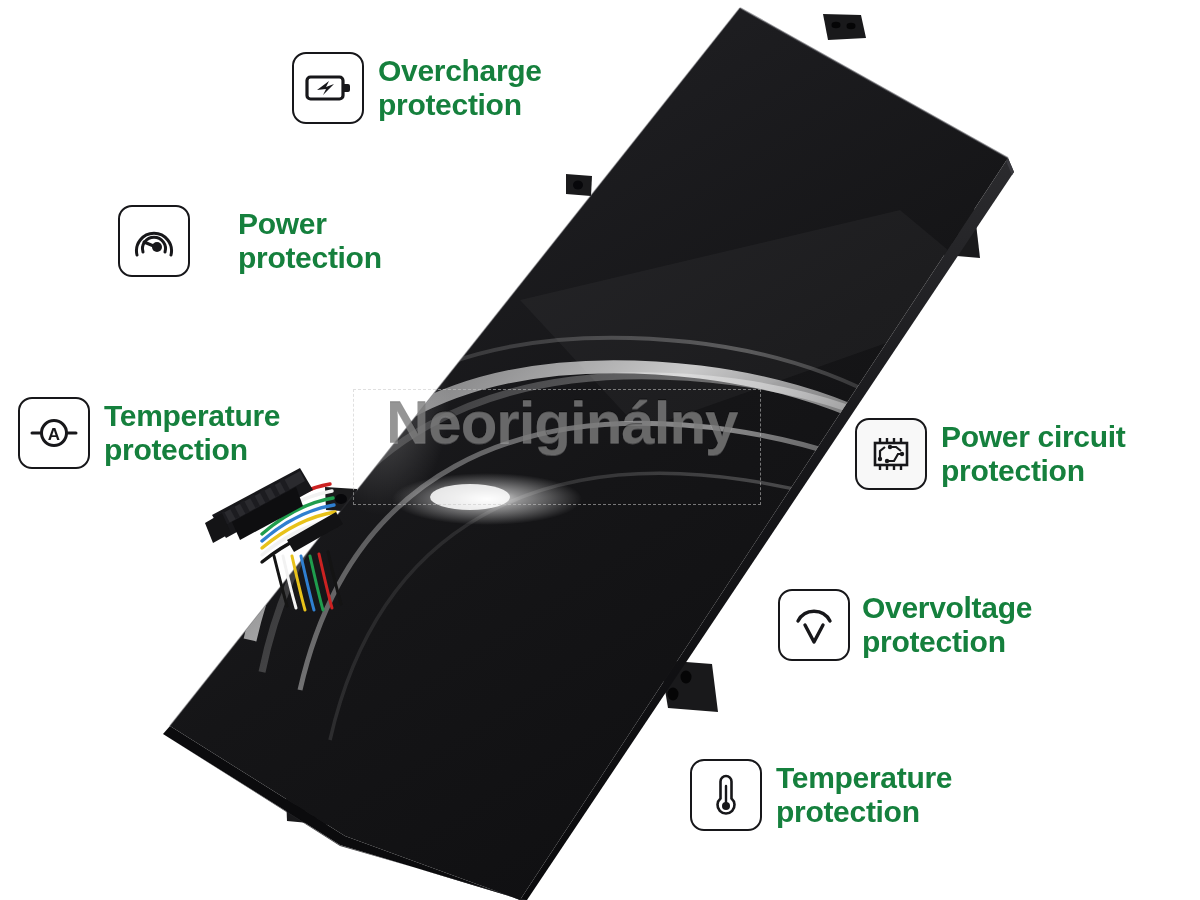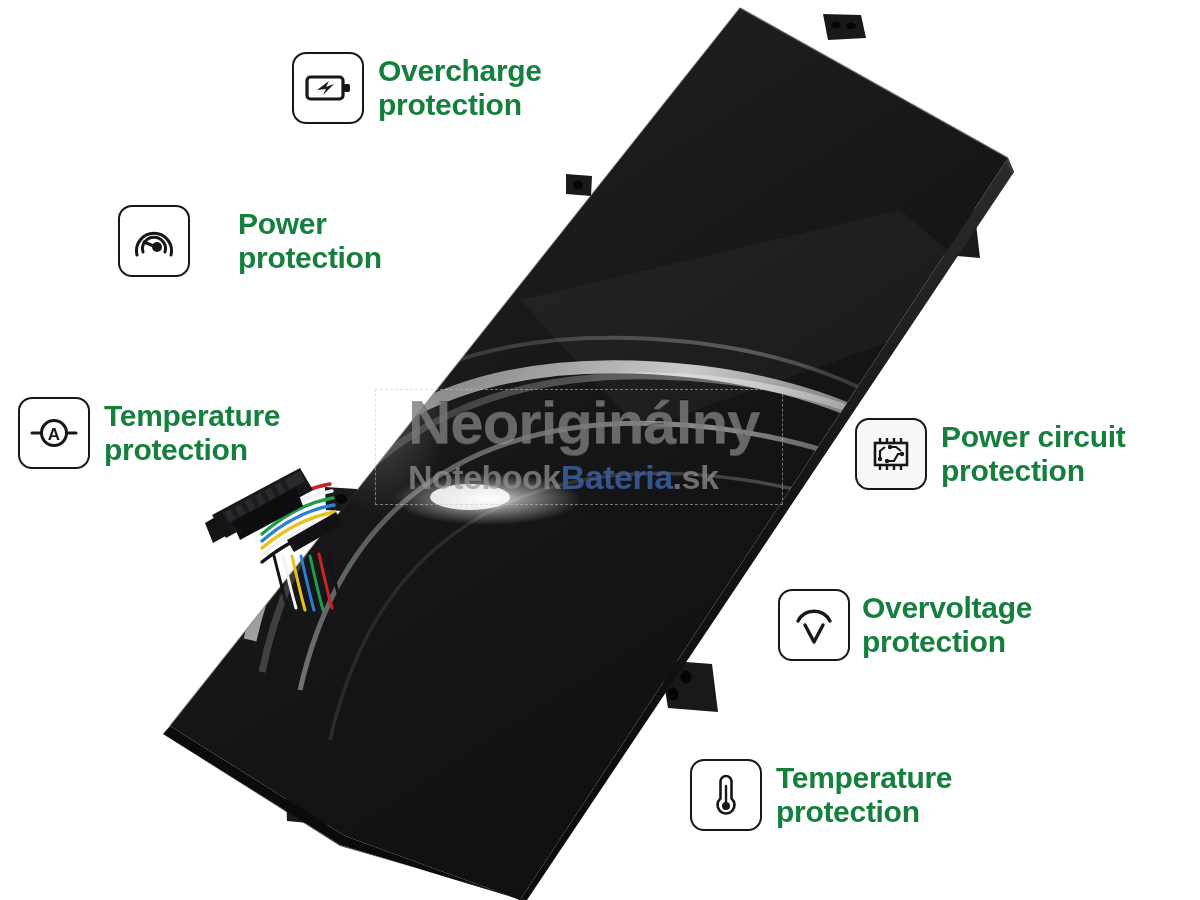--- a/index.html
+++ b/index.html
@@ -63,21 +63,21 @@
   #feat-overcharge   { left: 292px; top: 52px; }
   #feat-power        { left: 118px; top: 205px; gap: 48px; }
   #feat-overcurrent  { left: 18px;  top: 397px; }
   #feat-shortcircuit { left: 855px; top: 418px; }
   #feat-overvoltage  { left: 778px; top: 589px; gap: 12px; }
   #feat-temperature  { left: 690px; top: 759px; }
 
   
   #watermark {
     position: absolute;
-    left: 375px;
+    left: 353px;
     top: 389px;
     width: 408px;
     height: 116px;
     border: 1px dashed rgba(200,200,200,0.55);
     box-sizing: border-box;
     pointer-events: none;
   }
   #wm-line1 {
     position: absolute;
     left: 32px;
@@ -250,23 +250,20 @@
         <rect x="282" y="479" width="5" height="13" transform="rotate(-28 284 485)"></rect>
       </g>
 
       <path d="M232,522 L296,487 L303,506 L240,540 Z" fill="#0e0e10"></path>
       <path d="M205,523 L222,513 L231,533 L213,543 Z" fill="#141416"></path>
     </g>
   </svg>
 
   <div id="watermark">
     <div id="wm-line1">Neoriginálny</div>
-    <div id="wm-line2">
-      <span class="wm-a">Notebook</span><span class="wm-b">Bateria</span><span class="wm-c">.sk</span>
-    </div>
   </div>
 
   <div class="feature" id="feat-overcharge">
     <div class="badge">
       <svg width="46" height="32" viewBox="0 0 46 32">
         <rect x="2" y="5" width="36" height="22" rx="3.5" fill="none" stroke="#17171a" stroke-width="3.2"></rect>
         <path d="M39,12 h4 a2,2 0 0 1 2,2 v4 a2,2 0 0 1 -2,2 h-4 z" fill="#17171a"></path>
         <path d="M12,18 L24,9 L21,15 L29,12 L18,23 L21,17 Z" fill="#17171a"></path>
       </svg>
     </div>

